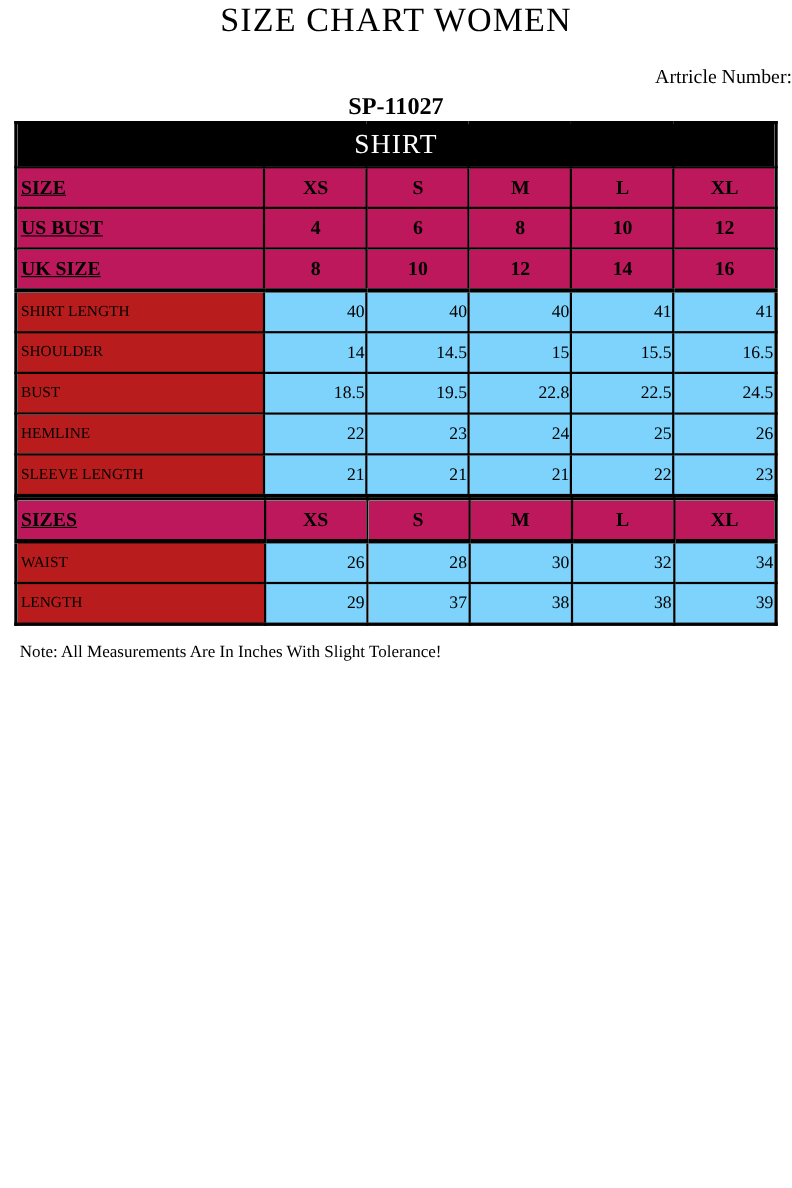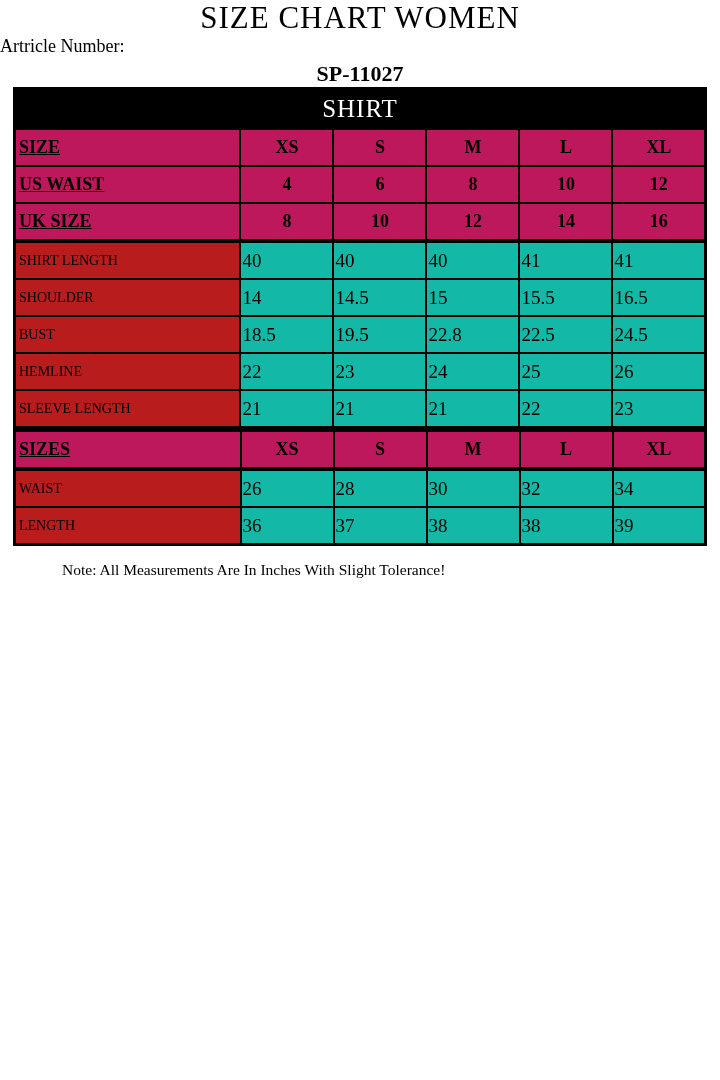--- a/index.html
+++ b/index.html
@@ -17,21 +17,22 @@
     overflow: hidden;
   }
   .title {
     margin: 0;
     text-align: center;
     font-size: 31px;
     font-weight: 400;
     letter-spacing: 1px;
   }
   .article-label {
-    text-align: left;
+    margin-top: 23px;
+    text-align: right;
     font-size: 18px;
   }
   .article-number {
     margin-top: 4px;
     text-align: center;
     font-size: 22px;
     font-weight: bold;
   }
   table.size-table {
     border-collapse: collapse;
@@ -73,30 +74,29 @@
   tr.sep td { border-bottom: 4px solid #000000; margin-left: 39px; }
   tr.meas td { height: 33px; }
   tr.meas td.lbl {
     background: #b91c1c;
     font-size: 14px;
     font-weight: 400;
     text-align: left;
     padding-left: 3px;
   }
   tr.meas td.val {
-    background: #14b8a6;
-    font-size: 19px;
-    text-align: left;
+    background: #7dd3fc;
+    font-size: 16px;
+    text-align: right;
   }
   .note {
     margin-top: 15px;
     padding-left: 18px;
     font-size: 15.5px;
     text-align: left;
-    margin-left: 44px;
   }
 </style>
 </head>
 <body>
 
 <div class="page">
 
   <h1 class="title">SIZE CHART WOMEN</h1>
   <div class="article-label">Artricle Number:</div>
   <div class="article-number">SP-11027</div>
@@ -116,21 +116,21 @@
       </tr>
       <tr class="hdr">
         <td class="lbl">SIZE</td>
         <td class="val">XS</td>
         <td class="val">S</td>
         <td class="val">M</td>
         <td class="val">L</td>
         <td class="val">XL</td>
       </tr>
       <tr class="hdr">
-        <td class="lbl">US WAIST</td>
+        <td class="lbl">US BUST</td>
         <td class="val">4</td>
         <td class="val">6</td>
         <td class="val">8</td>
         <td class="val">10</td>
         <td class="val">12</td>
       </tr>
       <tr class="hdr sep">
         <td class="lbl">UK SIZE</td>
         <td class="val">8</td>
         <td class="val">10</td>
@@ -202,21 +202,21 @@
       <tr class="meas">
         <td class="lbl">WAIST</td>
         <td class="val">26</td>
         <td class="val">28</td>
         <td class="val">30</td>
         <td class="val">32</td>
         <td class="val">34</td>
       </tr>
       <tr class="meas">
         <td class="lbl">LENGTH</td>
-        <td class="val">36</td>
+        <td class="val">29</td>
         <td class="val">37</td>
         <td class="val">38</td>
         <td class="val">38</td>
         <td class="val">39</td>
       </tr>
     </tbody>
   </table>
 
   <div class="note">Note: All Measurements Are In Inches With Slight Tolerance!</div>
 

